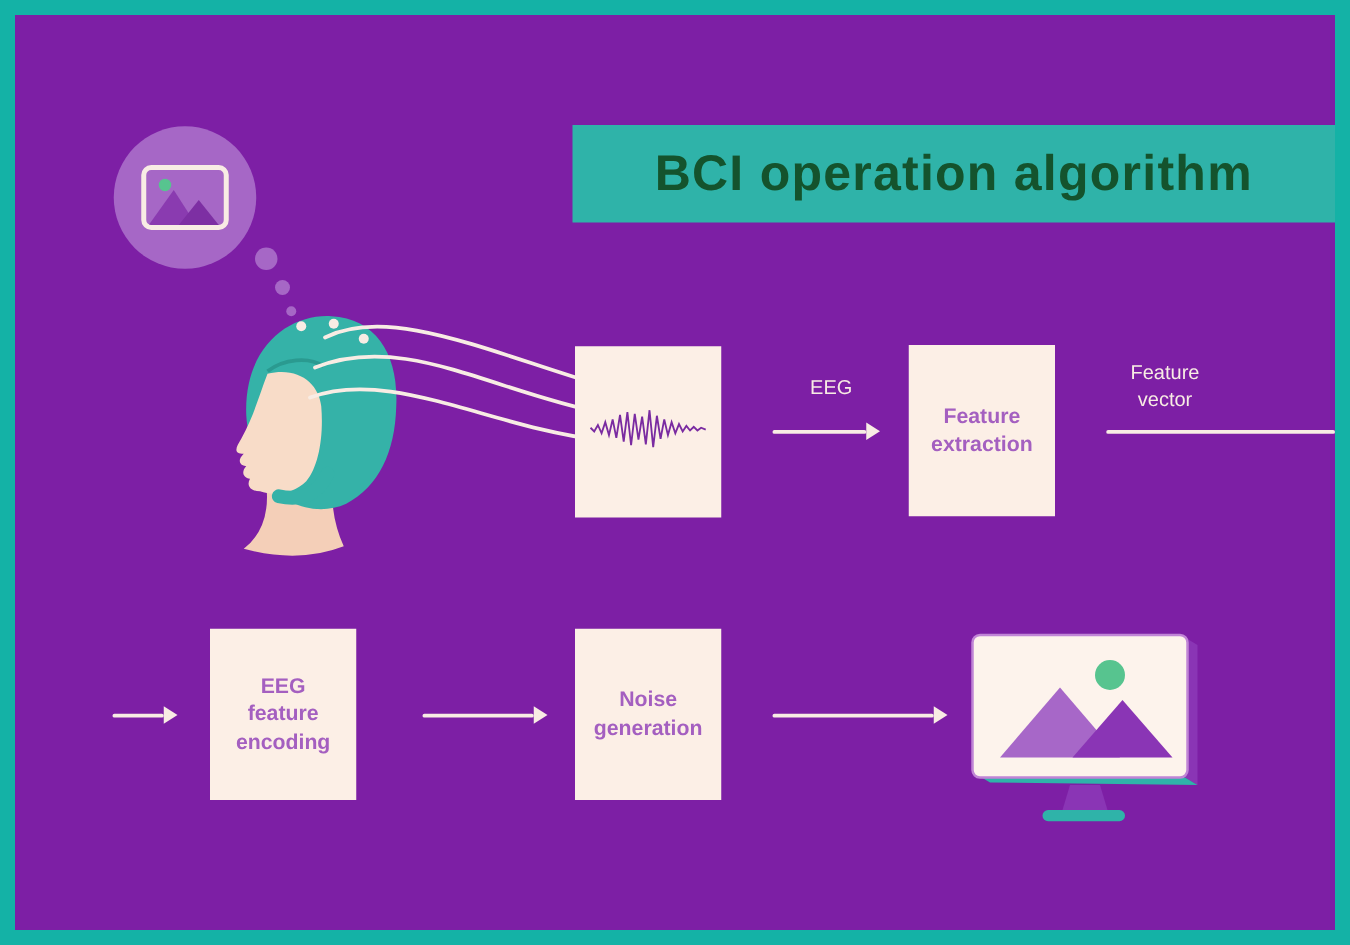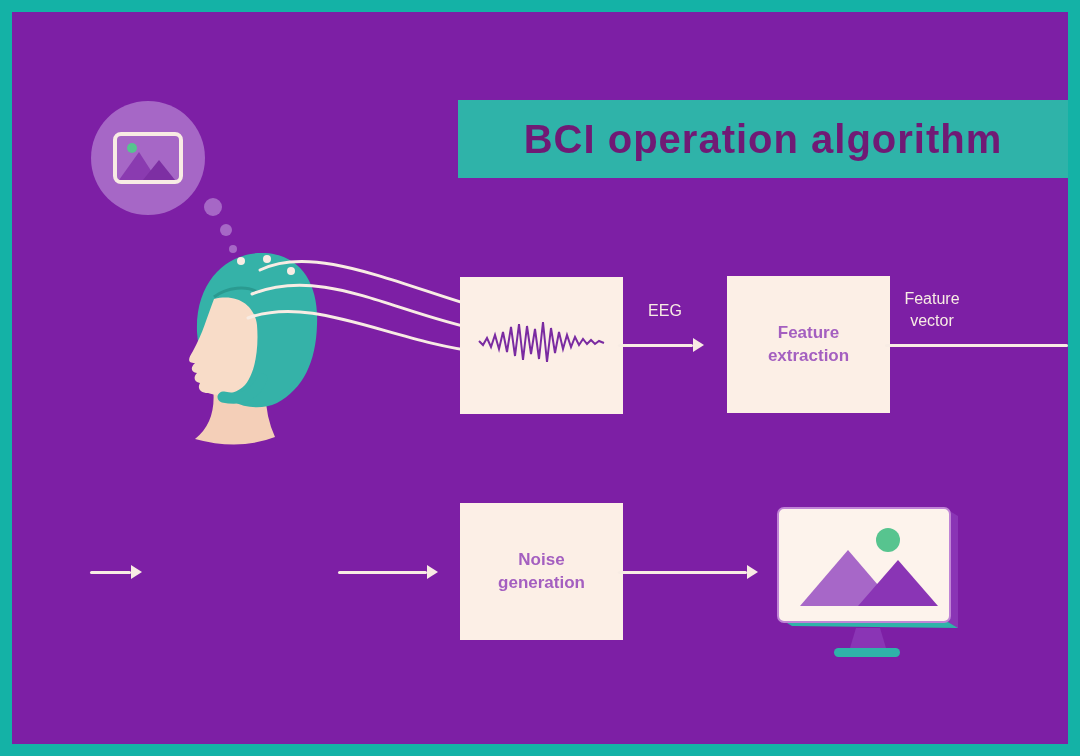--- a/index.html
+++ b/index.html
@@ -18,39 +18,39 @@
     overflow:hidden;
   }
   .abs{position:absolute;}
   
   .banner{
     left:446px;top:88px;width:610px;height:78px;
     background:#2fb3a9;
     display:flex;align-items:center;justify-content:center;
   }
   .banner h1{
-    margin:0;color:#701a75;font-size:40px;font-weight:bold;letter-spacing:1px;
+    margin:0;color:#14532d;font-size:40px;font-weight:bold;letter-spacing:1px;
     white-space:nowrap;
   }
   
   .bubble{
     left:79px;top:89px;width:114px;height:114px;border-radius:50%;
     background:#a667c6;
     display:flex;align-items:center;justify-content:center;
   }
   .bubble-dot{border-radius:50%;background:#a667c6;}
   .pic-icon{
     width:62px;height:44px;border:4px solid #f8ece4;border-radius:8px;
     position:relative;overflow:hidden;background:#a667c6;
   }
   .pic-icon .sun{position:absolute;left:10px;top:7px;width:10px;height:10px;border-radius:50%;background:#57c48f;}
   .pic-icon .mtn{position:absolute;left:0;bottom:0;width:100%;height:100%;}
   
   .box{
-    width:163px;height:137px;background:#fcefe6;
+    width:117px;height:137px;background:#fcefe6;
     display:flex;align-items:center;justify-content:center;
     text-align:center;color:#a45fc0;font-weight:bold;font-size:17px;line-height:1.3;
     box-sizing:border-box;padding:8px;
   }
   .box .box-label{display:inline-block;max-width:92px;}
   
   .arrow{display:flex;align-items:center;height:14px;}
   .arrow .line{height:3px;background:#f8ece4;flex:1;border-radius:2px;}
   .arrow .head{
     width:0;height:0;
@@ -127,20 +127,23 @@
     </div>
     <div class="abs arrow" style="left:873px;top:326px;width:183px;">
       <div class="line"></div>
     </div>
 
     <div class="abs arrow" style="left:78px;top:553px;width:52px;">
       <div class="line"></div>
         <div class="head"></div>
     </div>
 
+    <div class="abs box" style="left:156px;top:491px;">
+      <span class="box-label">EEG feature encoding</span>
+    </div>
 
     <div class="abs arrow" style="left:326px;top:553px;width:100px;">
       <div class="line"></div>
         <div class="head"></div>
     </div>
 
     <div class="abs box" style="left:448px;top:491px;">
       <span class="box-label">Noise generation</span>
     </div>
 

